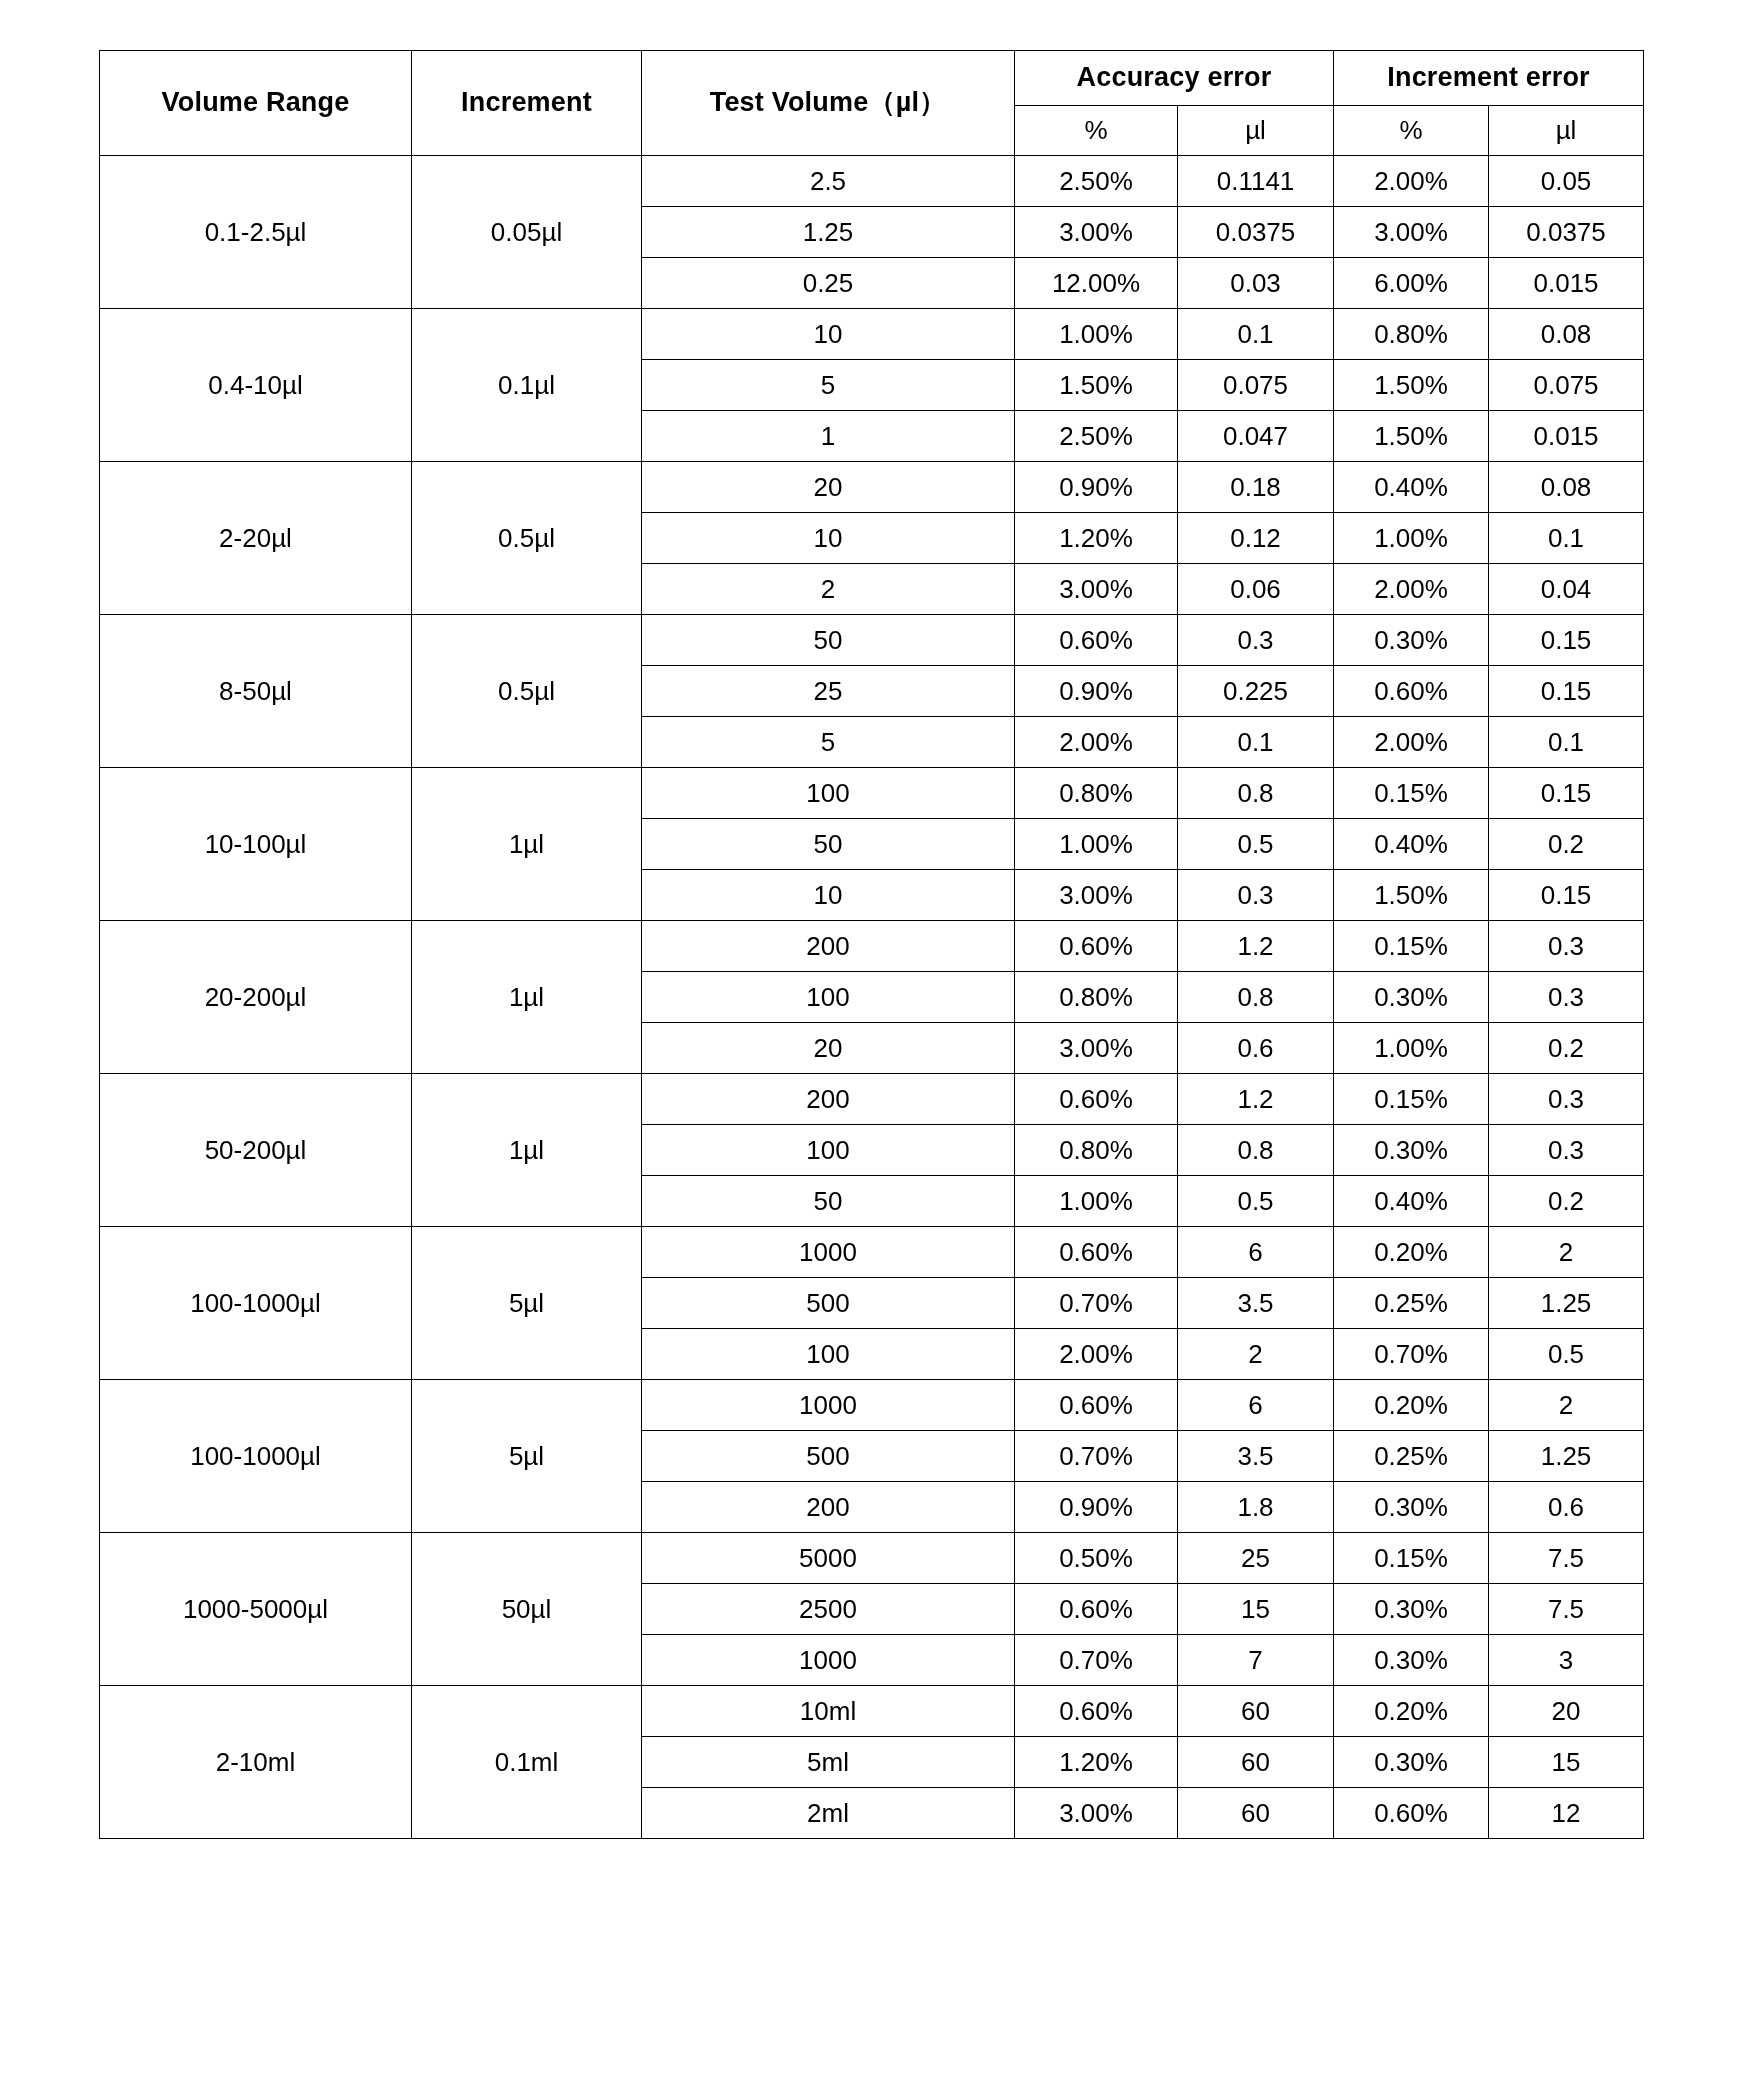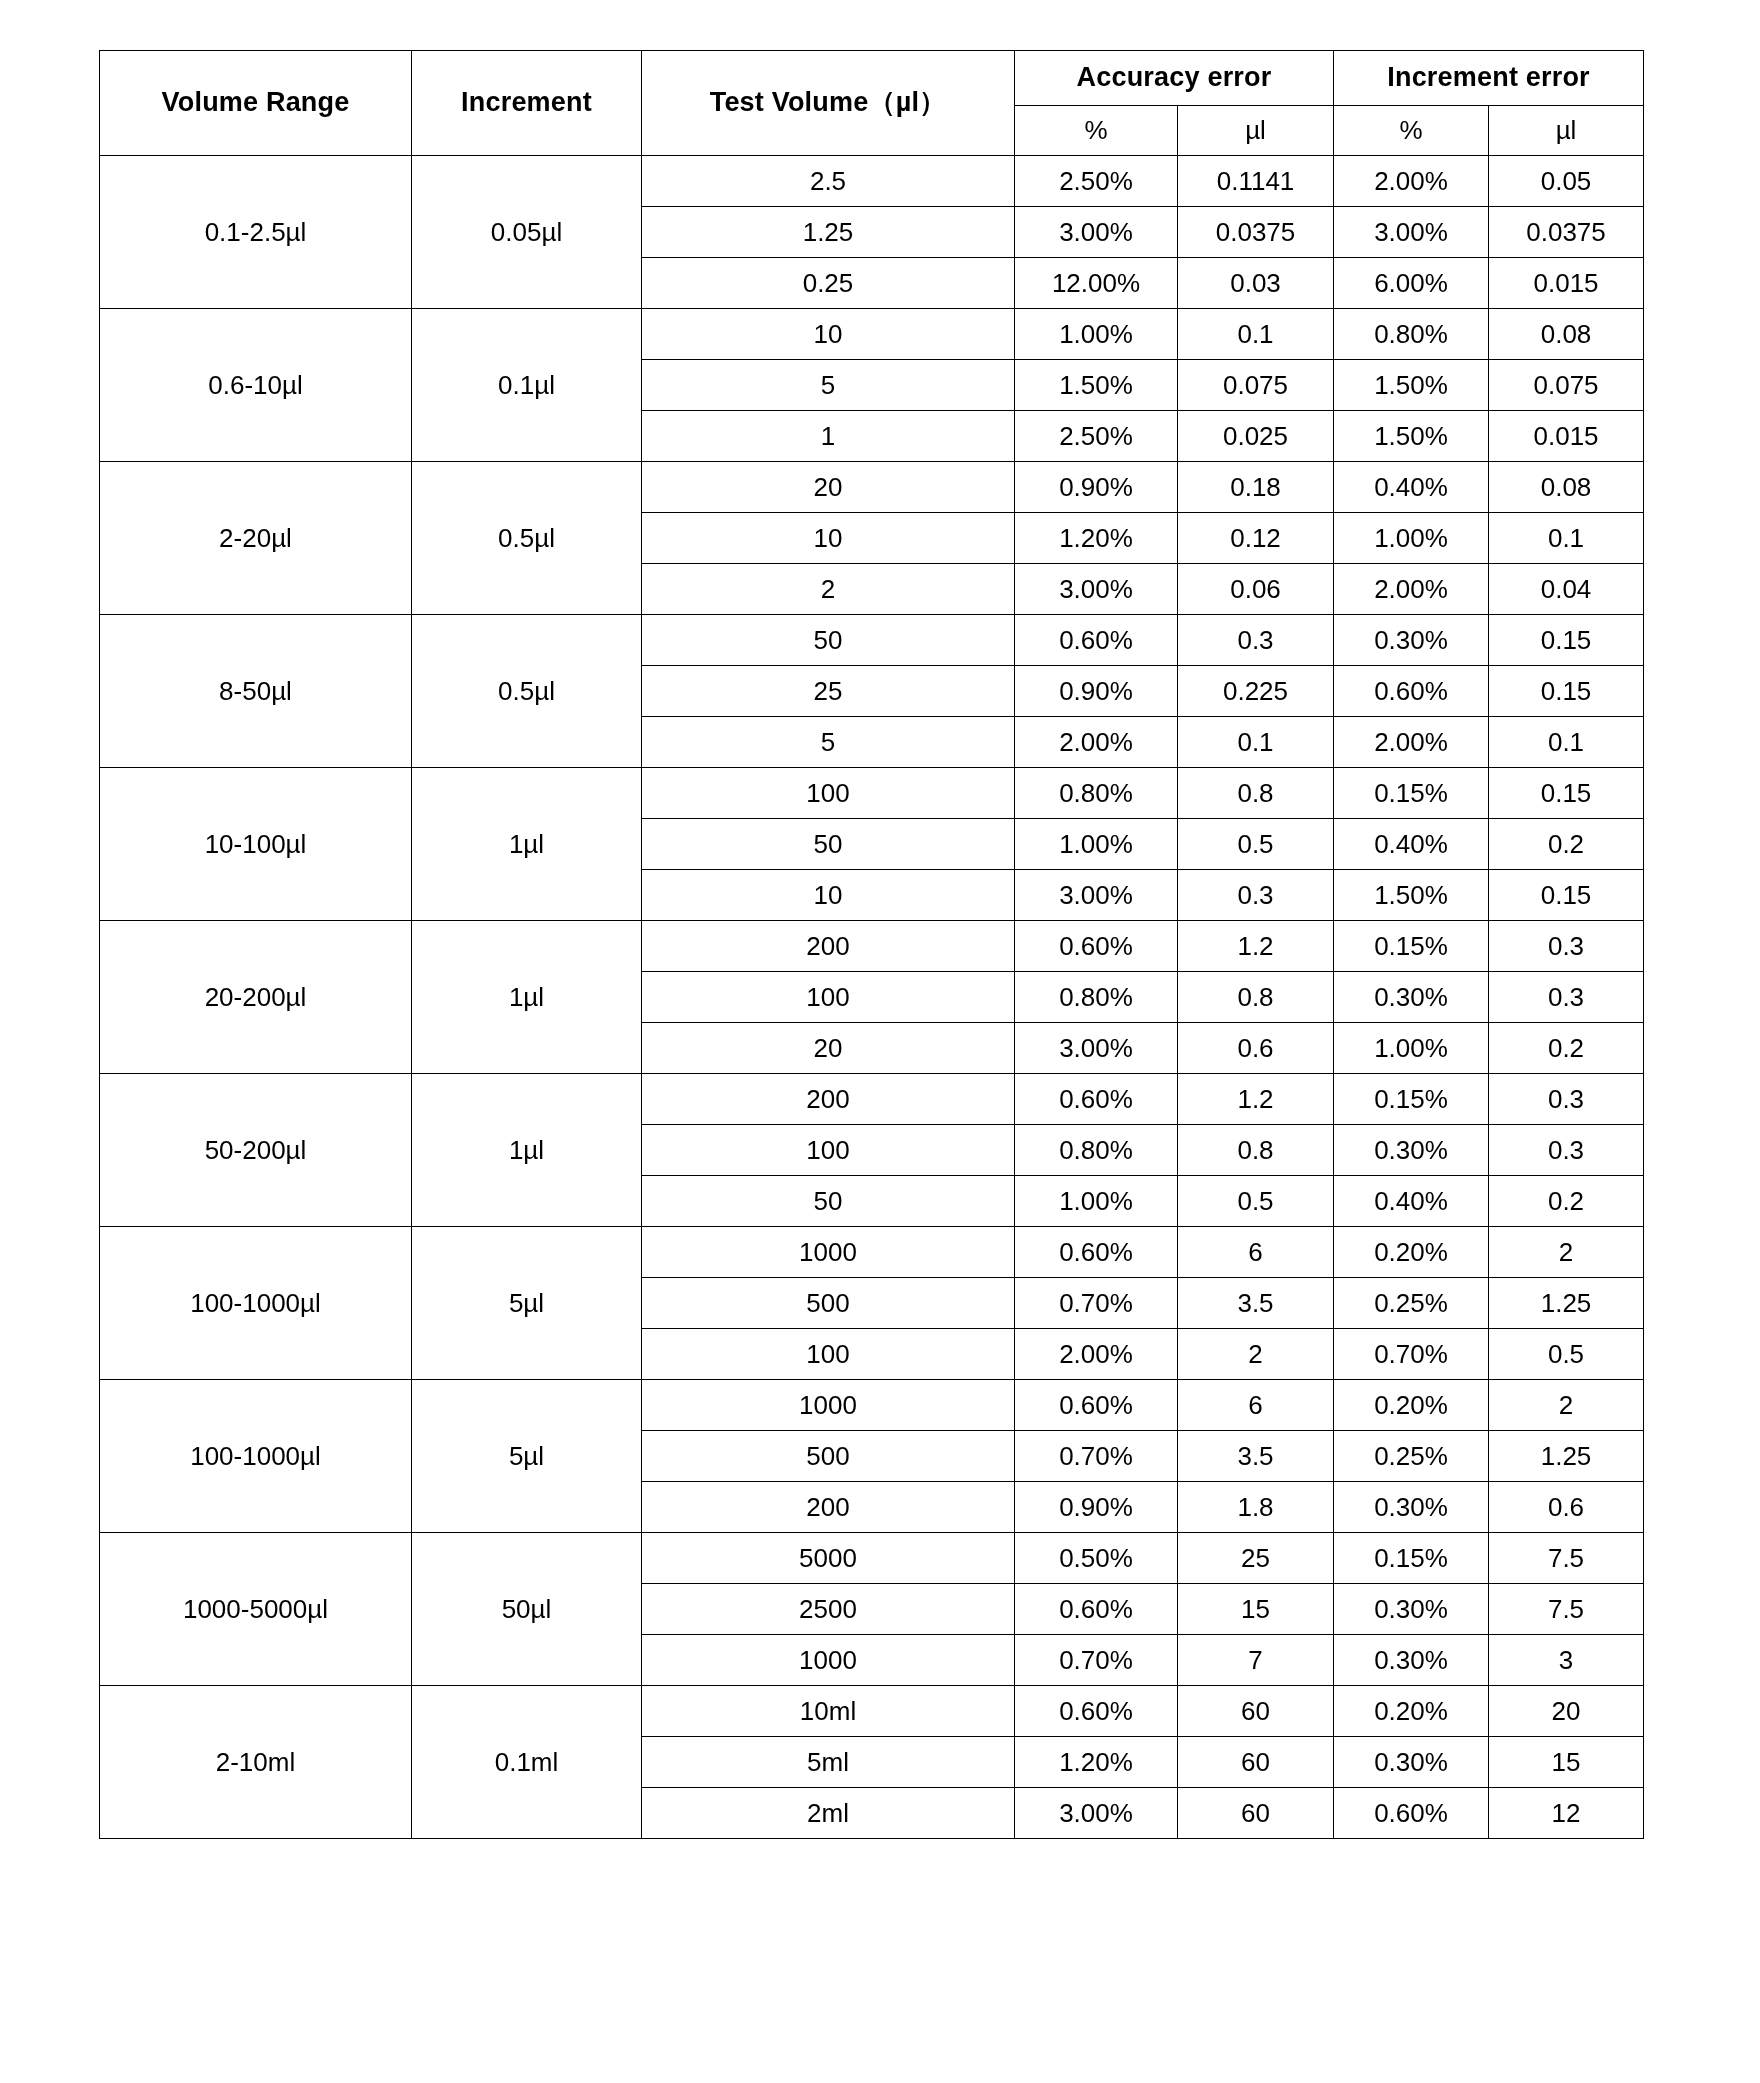--- a/index.html
+++ b/index.html
@@ -136,39 +136,39 @@
             <td>0.0375</td>
           </tr>
           <tr class="data-row">
             <td>0.25</td>
             <td>12.00%</td>
             <td>0.03</td>
             <td>6.00%</td>
             <td>0.015</td>
           </tr>
           <tr class="data-row">
-            <td class="group-cell" rowspan="3">0.6-10µl</td>
+            <td class="group-cell" rowspan="3">0.4-10µl</td>
             <td class="group-cell" rowspan="3">0.1µl</td>
             <td>10</td>
             <td>1.00%</td>
             <td>0.1</td>
             <td>0.80%</td>
             <td>0.08</td>
           </tr>
           <tr class="data-row">
             <td>5</td>
             <td>1.50%</td>
             <td>0.075</td>
             <td>1.50%</td>
             <td>0.075</td>
           </tr>
           <tr class="data-row">
             <td>1</td>
             <td>2.50%</td>
-            <td>0.025</td>
+            <td>0.047</td>
             <td>1.50%</td>
             <td>0.015</td>
           </tr>
           <tr class="data-row">
             <td class="group-cell" rowspan="3">2-20µl</td>
             <td class="group-cell" rowspan="3">0.5µl</td>
             <td>20</td>
             <td>0.90%</td>
             <td>0.18</td>
             <td>0.40%</td>

